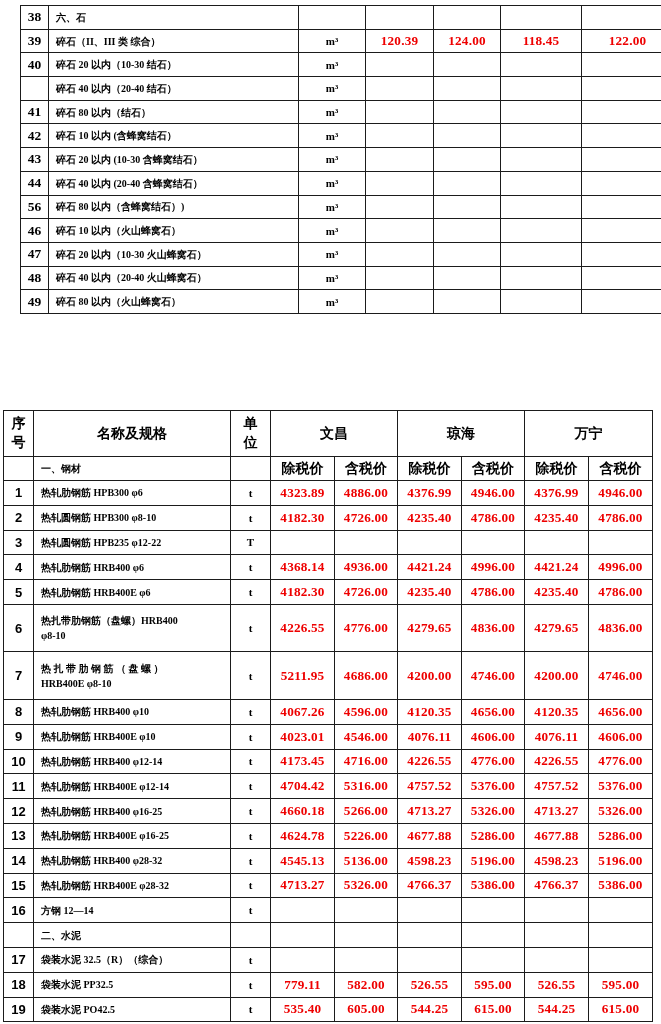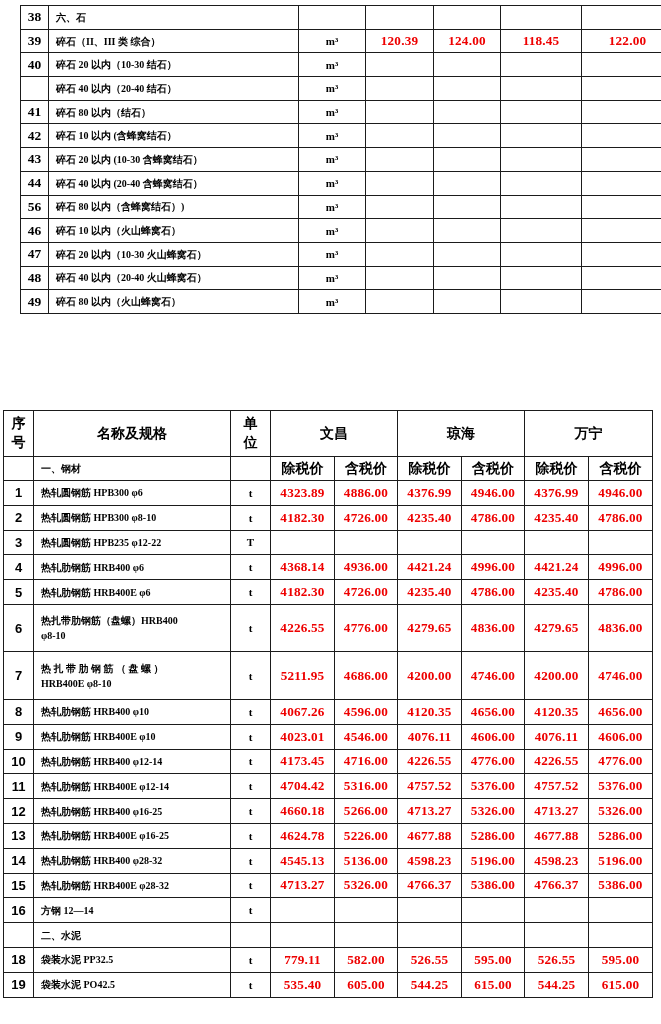--- a/index.html
+++ b/index.html
@@ -204,21 +204,21 @@
           <th class="plabel">含税价</th>
           <th class="plabel">除税价</th>
           <th class="plabel">含税价</th>
           <th class="plabel">除税价</th>
           <th class="plabel">含税价</th>
         </tr>
     </thead>
     <tbody id="t2-body">
         <tr>
           <td class="seq">1</td>
-          <td class="name">热轧圆钢筋 HPB300 φ6</td>
+          <td class="name">热轧肋钢筋 HPB300 φ6</td>
           <td class="unit">t</td>
           <td class="price">4323.89</td>
           <td class="price">4886.00</td>
           <td class="price">4376.99</td>
           <td class="price">4946.00</td>
           <td class="price">4376.99</td>
           <td class="price">4946.00</td>
         </tr>
         <tr>
           <td class="seq">2</td>
@@ -392,20 +392,31 @@
           <td class="name">二、水泥</td>
           <td class="unit"></td>
           <td class="price"></td>
           <td class="price"></td>
           <td class="price"></td>
           <td class="price"></td>
           <td class="price"></td>
           <td class="price"></td>
         </tr>
         <tr>
+          <td class="seq">17</td>
+          <td class="name">袋装水泥 32.5（R）（综合）</td>
+          <td class="unit">t</td>
+          <td class="price"></td>
+          <td class="price"></td>
+          <td class="price"></td>
+          <td class="price"></td>
+          <td class="price"></td>
+          <td class="price"></td>
+        </tr>
+        <tr>
           <td class="seq">18</td>
           <td class="name">袋装水泥 PP32.5</td>
           <td class="unit">t</td>
           <td class="price">779.11</td>
           <td class="price">582.00</td>
           <td class="price">526.55</td>
           <td class="price">595.00</td>
           <td class="price">526.55</td>
           <td class="price">595.00</td>
         </tr>

